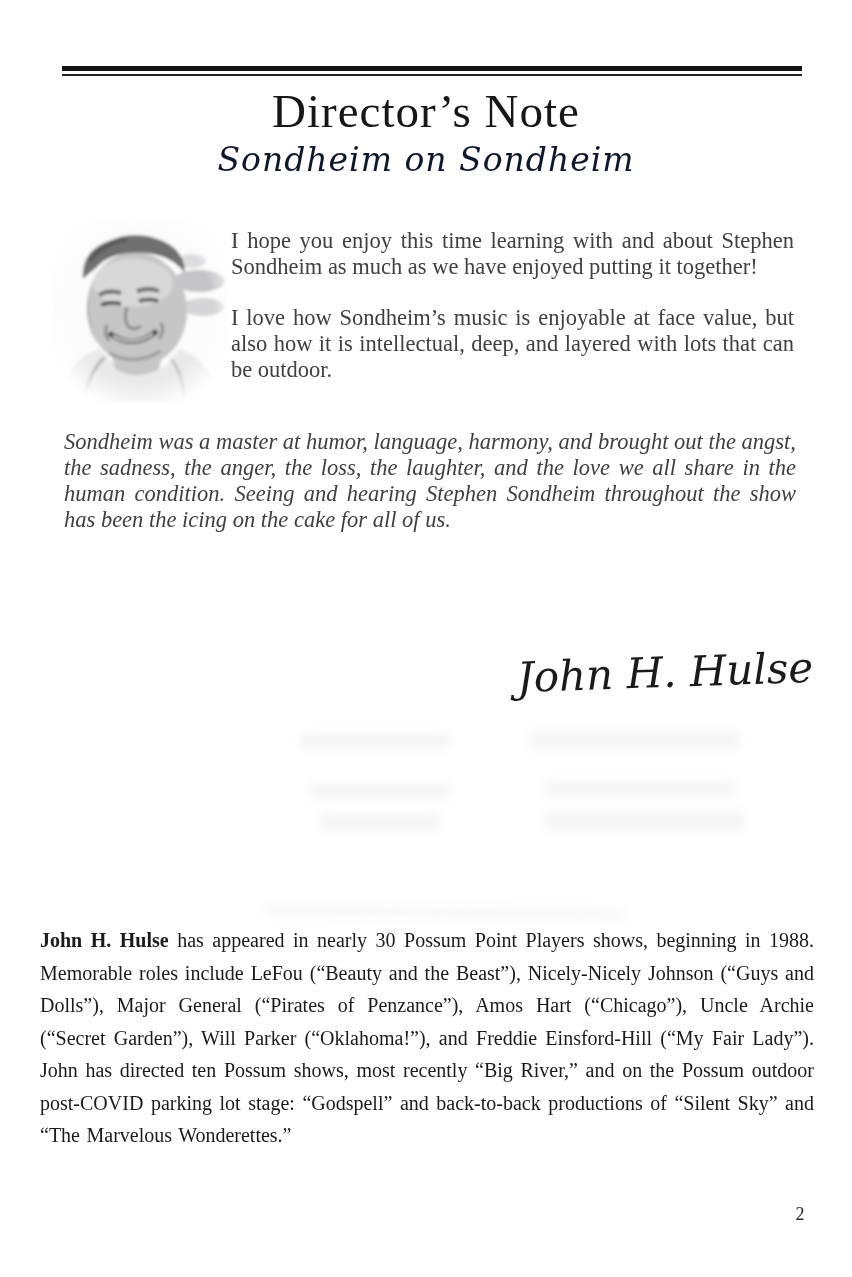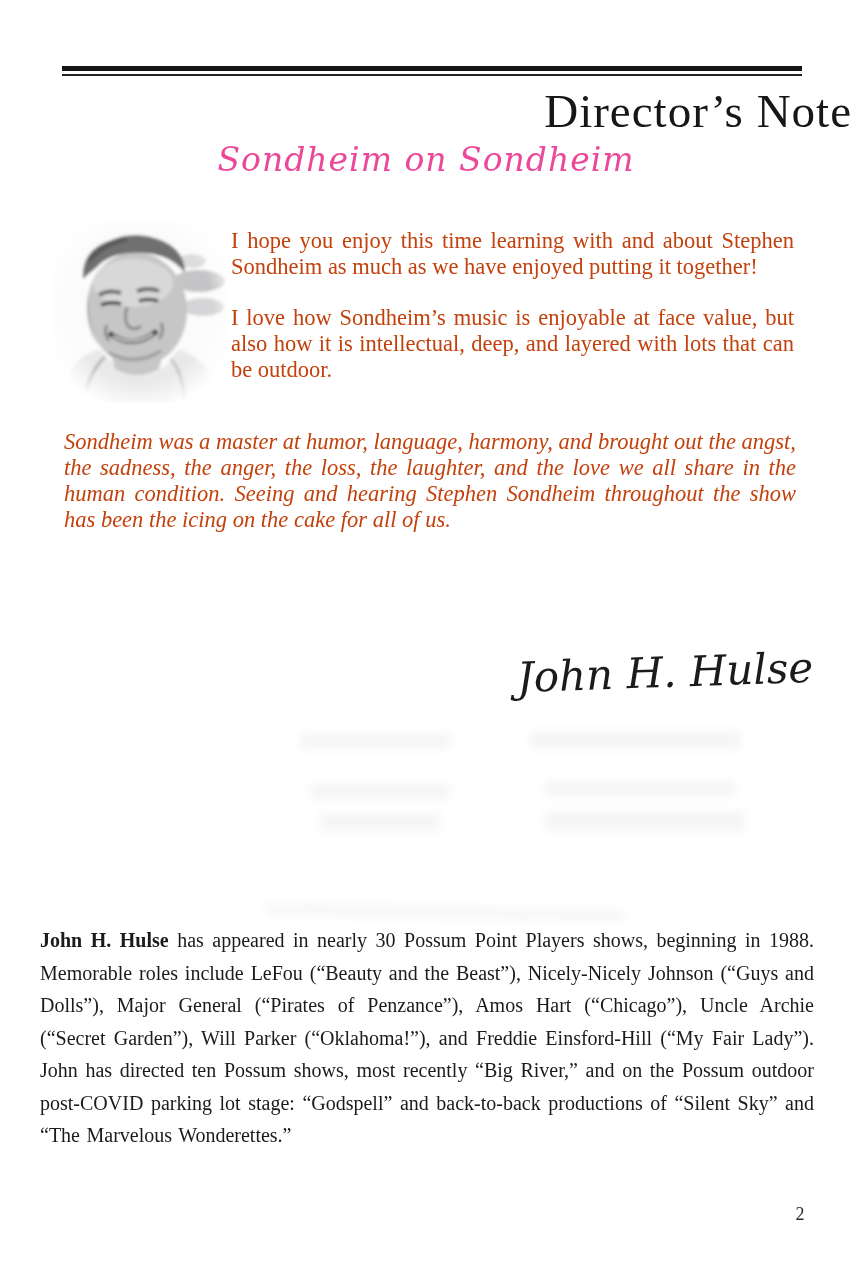--- a/index.html
+++ b/index.html
@@ -14,44 +14,44 @@
     font-family: "Liberation Serif", serif;
   }
 
   
   .top-rule { position: absolute; left: 62px; top: 66px; width: 740px; }
   .top-rule .thick { height: 5px; background: #141414; }
   .top-rule .thin  { height: 2px; background: #232323; margin-top: 3px; }
 
   .title {
     position: absolute; left: 0; top: 84px; width: 100%;
-    margin: 0; text-align: right;
+    margin: 0; text-align: center;
     font-family: "Liberation Serif", serif;
     font-size: 47px; font-weight: 500; letter-spacing: 1px;
     color: #171717;
   }
   .subtitle {
     position: absolute; left: 0; top: 140px; width: 100%;
     margin: 0; text-align: center;
     font-family: "DejaVu Serif", serif;
     font-style: italic; font-weight: 500;
     font-size: 33px; letter-spacing: 1px;
-    color: #ec4899;
+    color: #0f172a;
   }
 
   .photo { position: absolute; left: 53px; top: 221px; width: 174px; height: 182px; }
 
   .side-col {
     position: absolute; left: 231px; top: 228px; width: 563px;
   }
   .side-col p, .full-col p {
     margin: 0 0 25px 0;
     font-size: 22.5px; line-height: 26px;
     text-align: justify;
-    color: #c2410c;
+    color: #404040;
   }
   .full-col { position: absolute; left: 64px; top: 429px; width: 732px; }
   .full-col p { margin-bottom: 26px; font-style: italic; }
 
   .signature {
     position: absolute; left: 505px; top: 648px; width: 320px;
     text-align: center;
     font-family: "DejaVu Serif", serif;
     font-style: italic;
     font-size: 42px; color: #1b1b1b;

